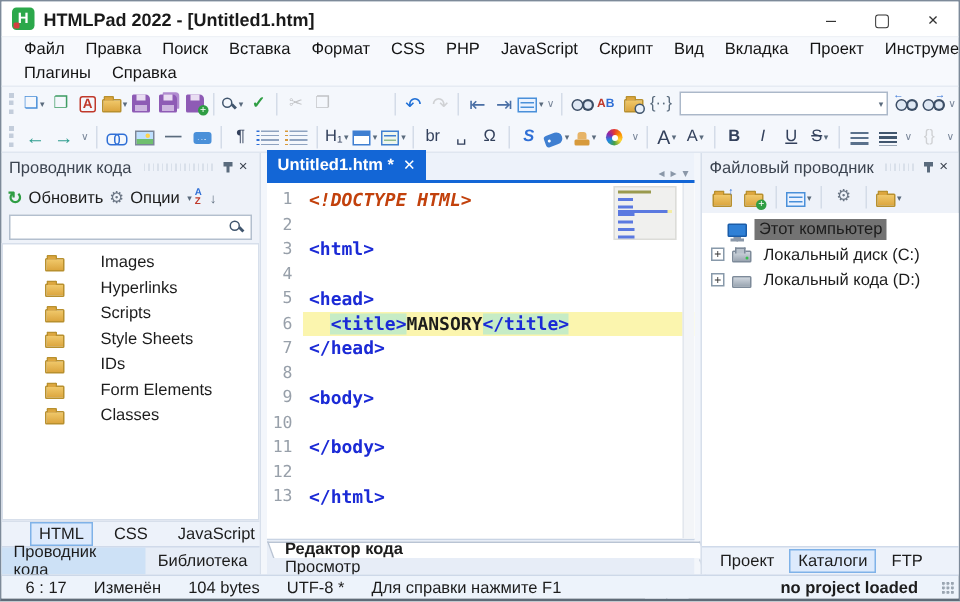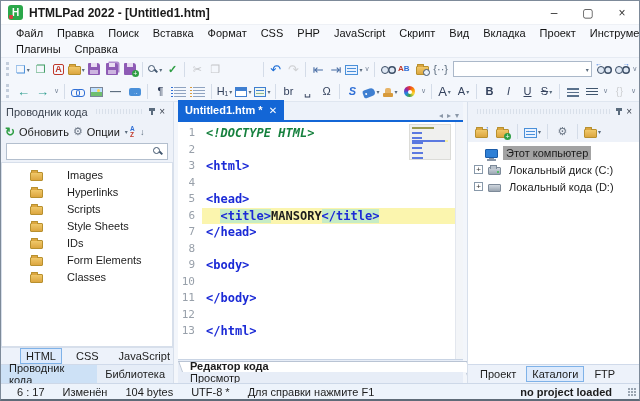--- a/index.html
+++ b/index.html
@@ -105,21 +105,21 @@
   .ptools .lbl { margin:0 2px 0 2px; color:#1c1c1c;}
   .refresh { color:#2f9e44; font-size:12px; font-weight:bold;}
   .searchwrap { height:20px; padding:1px 5px;}
   .searchbox { height:17px; background:#fff; border:1px solid #b3bfce; display:flex; align-items:center; padding:0 4px;}
   .searchbox input{ flex:1; border:none; outline:none; font-size:10px; background:transparent;}
   .tree { flex:1; background:#fff; border:1px solid #d7dfeb; margin:0 0 0 0; overflow:hidden; padding-top:3px;}
   .titem { display:flex; align-items:center; height:17px; padding-left:28px; gap:24px; white-space:nowrap;}
   .rtree { flex:1; background:#fff; overflow:hidden; padding-top:2px;}
   .ritem { display:flex; align-items:center; height:17px; padding-left:6px; gap:5px; white-space:nowrap;}
   .ritem .lblbox{ padding:1px 3px; }
-  .ritem.sel .lblbox { background:#a3a3a3;text-align:center; }
+  .ritem.sel .lblbox { background:#737373;text-align:center; }
   .expbox { width:9px; height:9px; border:1px solid #8899aa; background:#fff; font-size:8px; line-height:7px; text-align:center; color:#333;}
   .ritem.noexp { padding-left:17px; }
   
   .langtabs { height:17px; background:#edf2fa; border-top:1px solid #d7dfeb; display:flex; align-items:center; padding-left:19px; gap:8px;}
   .ltab { padding:1px 5px; border:1px solid transparent;}
   .ltab.active { background:#ddeafc; border-color:#7fb2e8;}
   .ptabs { height:19px; background:#e6edf7; border-top:1px solid #d0daea; display:flex; align-items:stretch; padding-left:0;}
   .ptab { display:flex; align-items:center; padding:0 8px;}
   .ptab.active { background:#cde1f6; }
   .rptabs { height:19px; background:#edf2fa; border-top:1px solid #d0daea; display:flex; align-items:center; gap:4px; padding-left:6px;}
@@ -131,21 +131,21 @@
   .etab-file .x { font-weight:normal; font-size:10px;}
   .tabnav { margin-left:auto; display:flex; align-items:center; gap:4px; padding-right:4px; color:#8a97a8; font-size:8px;}
   .codearea { flex:1; position:relative; background:#fff; overflow:hidden; font-family:"DejaVu Sans Mono", monospace; font-size:12px; font-weight:bold; }
   .lines { padding-top:3px; }
   .ln { display:flex; height:16.5px; line-height:16.5px;}
   .ln .num { width:24px; text-align:right; padding-right:7px; color:#98a0aa; font-size:11px; font-weight:normal; font-family:"DejaVu Sans Mono", monospace; flex:0 0 auto;}
   .ln .code { flex:1; white-space:pre; padding-left:4px;}
   .ln .code.cur { background:#fbf5ae; }
   .seg-tag { color:#1b2ad6; }
   .seg-pln { color:#1c1c1c; }
-  .seg-doc { color:#15803d; font-style:italic; }
+  .seg-doc { color:#c2410c; font-style:italic; }
   .seg-hl { background:#c6ecc6; }
   .minimap { position:absolute; right:12px; top:2px; width:42px; height:36px; background:#f0f0ee; border:1px solid #dcdcd8; padding:2px 2px;}
   .mrowline { height:2px; margin-bottom:0.5px; }
   .mrowline .bar { height:2px; }
   .scrolltrack { position:absolute; right:0; top:0; bottom:0; width:8px; background:#f3f5f8; border-left:1px solid #e3e7ee;}
   .etabs { height:24px; background:#e7edf7; border-top:1px solid #c9d4e4; display:flex; align-items:stretch; padding-left:2px;flex-direction:column;}
   .etabwrap { position:relative; display:flex; align-items:center; padding:0 14px 0 10px; }
   .etabwrap .bgskew { position:absolute; inset:1px -6px 0 0; transform:skewX(20deg); border-right:1px solid #b9c4d4; }
   .etabwrap.active .bgskew { background:#fff; border:1px solid #b9c4d4; border-bottom:none;}
   .etabwrap .t { position:relative; }
@@ -580,20 +580,21 @@
           </span>
           <span class="enav">
             <span class="enavbtn dim">◄</span>
             <span class="enavbtn">►</span>
           </span>
         </div>
     </div>
 
     <div class="col col-right">
       <div class="phead">
+        <span class="ttl">Файловый проводник</span>
         <span class="hatch"></span>
         <span class="phx"><span class="i-pin"></span></span>
         <span class="phx">×</span>
       </div>
       <div class="ptools" id="rtools">
           <span class="tbtn">
             <span class="i-folder-up"></span>
           </span>
           <span class="tbtn">
             <span class="i-folder-plus"></span>

